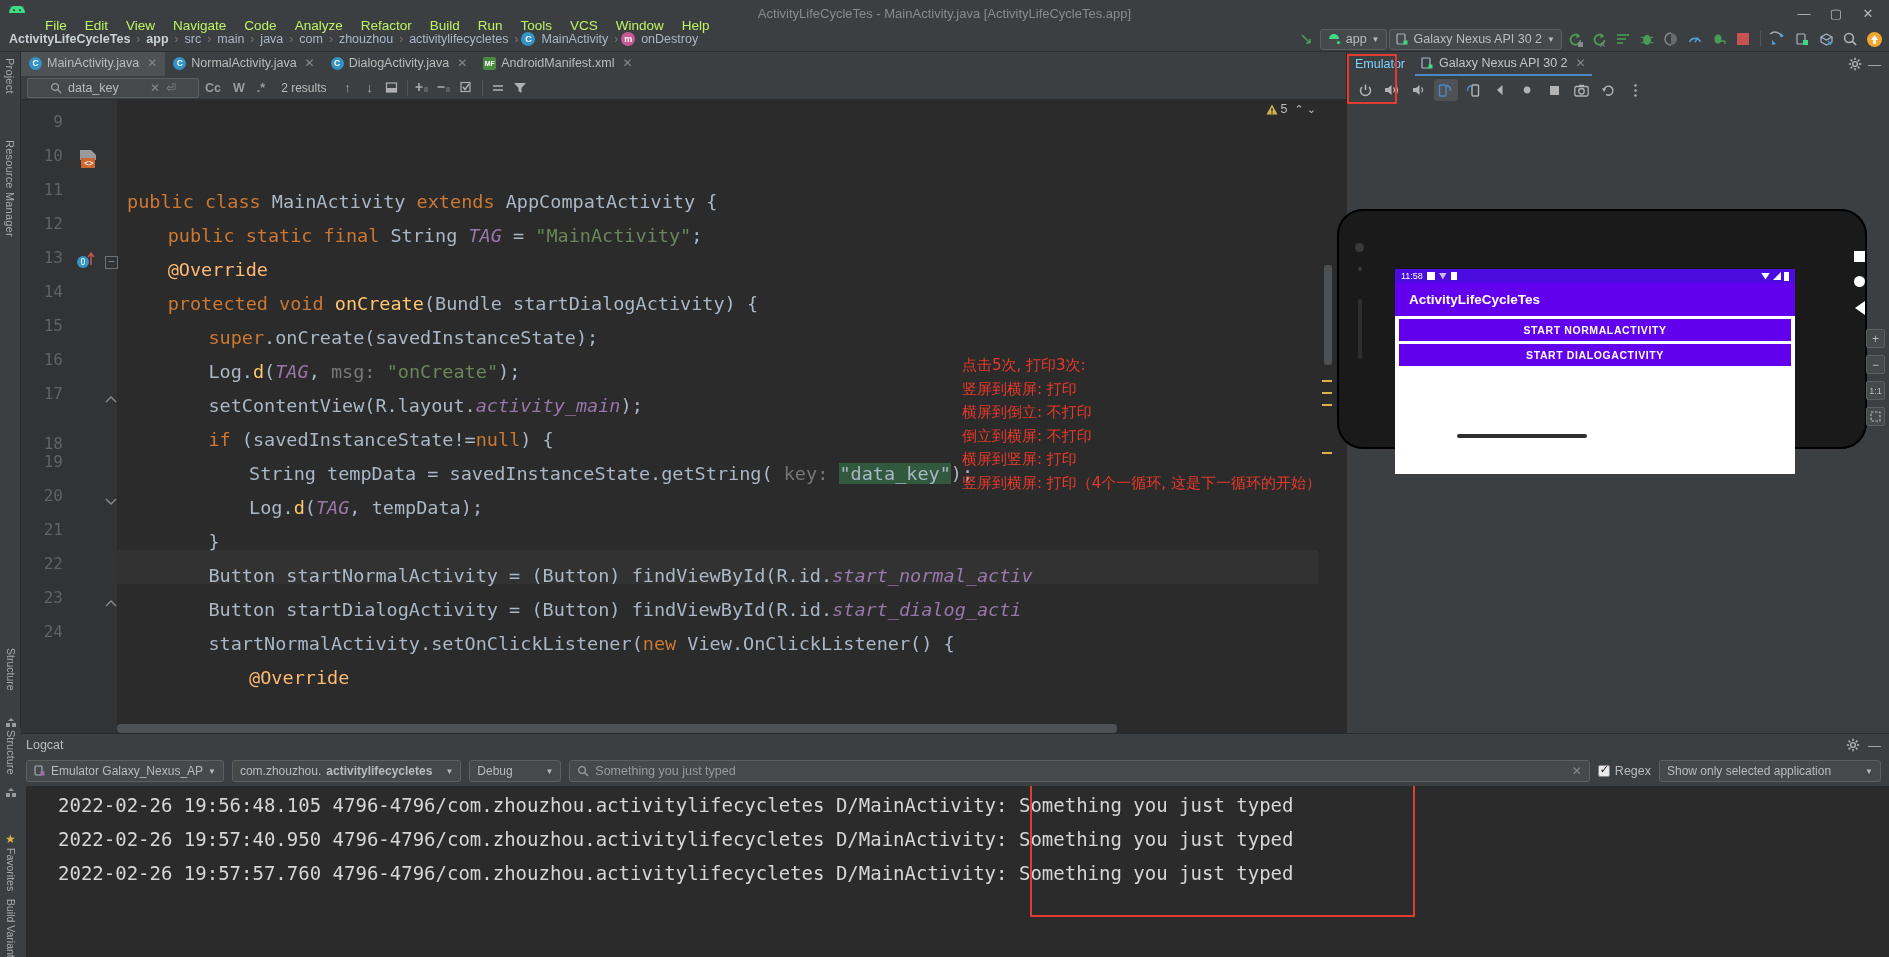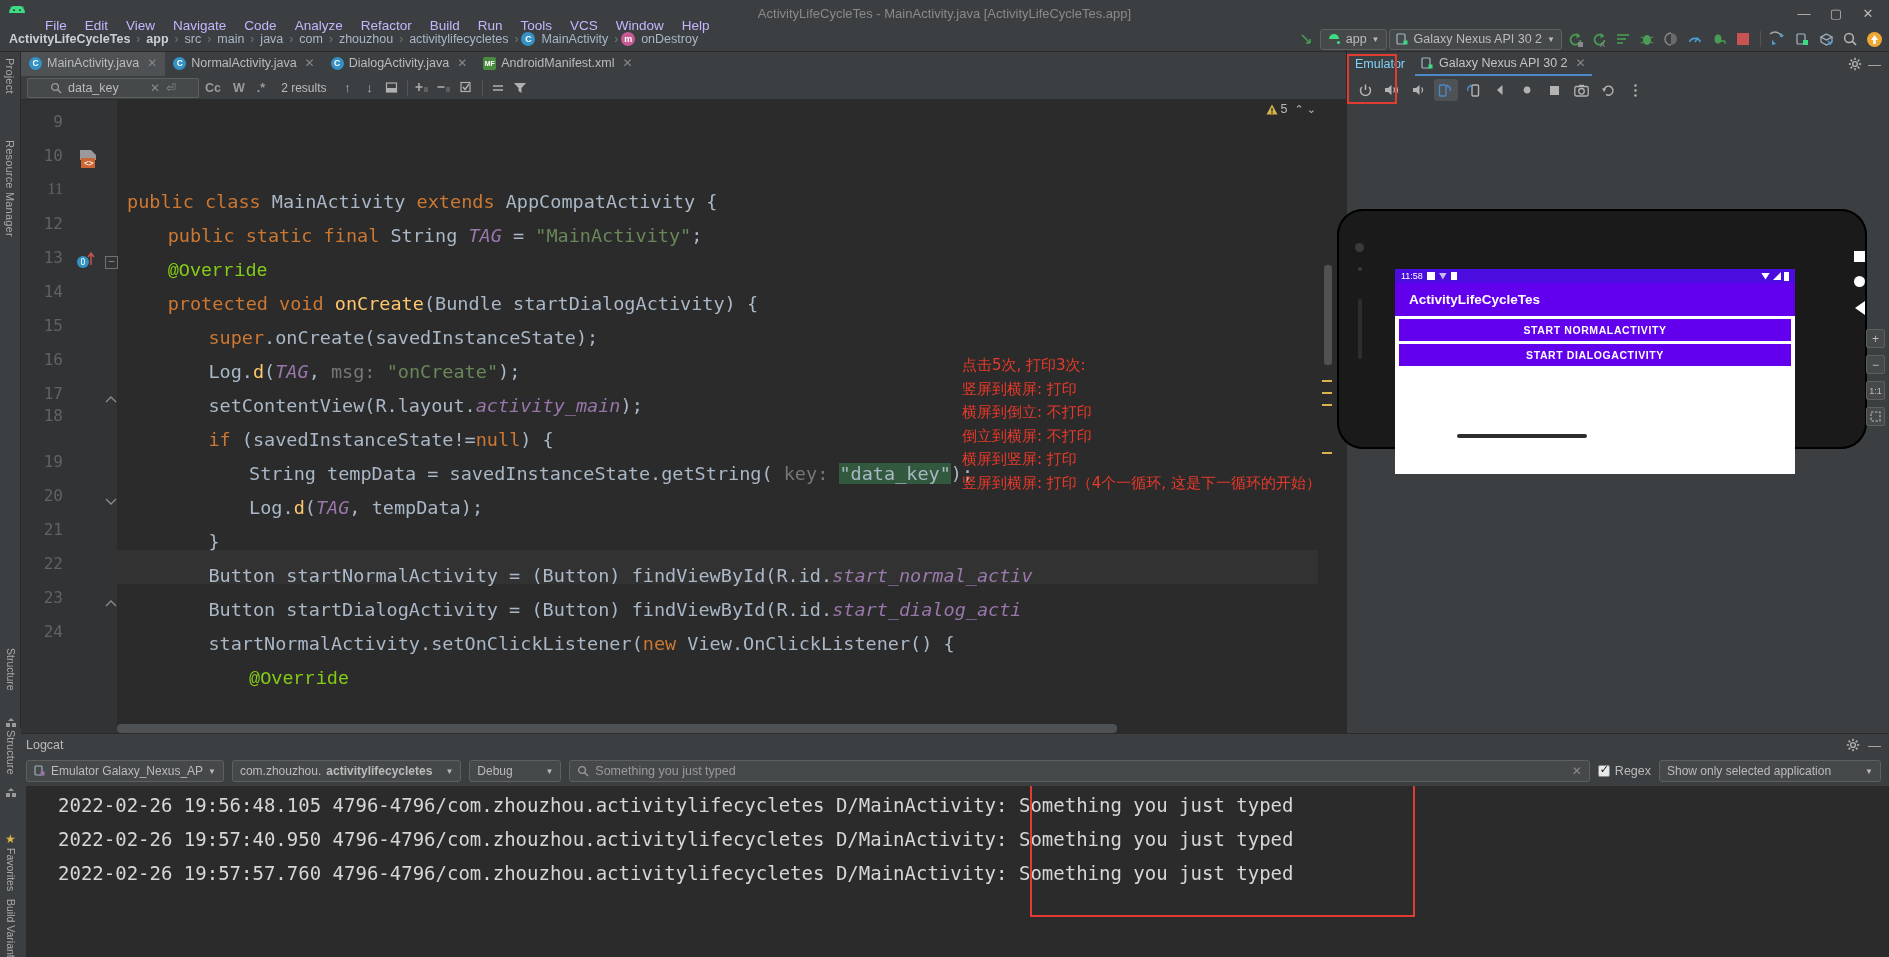--- a/index.html
+++ b/index.html
@@ -12,21 +12,21 @@
   }
   .app { position: relative; width: 1889px; height: 957px; display: flex; flex-direction: column; }
 
   
   .menubar {
     height: 27px; background: #3c3f41; display: flex; align-items: center;
     padding-left: 6px; flex-shrink: 0; position: relative;
   }
   .android-logo { width: 22px; height: 16px; position: relative; margin-right: 8px; }
   .menu-item {
-    font-size: 13.5px; color: #c4b5fd; padding: 2px 9px; white-space: nowrap; line-height: 17px; margin-top: 24px;
+    font-size: 13.5px; color: #bef264; padding: 2px 9px; white-space: nowrap; line-height: 17px; margin-top: 24px;
   }
   .win-title {
     position: absolute; left: 50%; transform: translateX(-50%);
     font-size: 13px; color: #8a8a8a; white-space: nowrap;
   }
   .win-btns { position: absolute; right: 6px; display: flex; gap: 2px; align-items: center; }
   .win-btn { width: 30px; height: 22px; display:flex; align-items:center; justify-content:center; color:#bbb; font-size:13px;}
 
   
   .toolbar {
@@ -97,21 +97,21 @@
   }
   .gl { position:absolute; right: 54px; color:#606366; text-align:right; }
   .gmark { position:absolute; }
   .code-area { flex:1; position:relative; font-family:"DejaVu Sans Mono", monospace; font-size:18.5px; line-height:34px;}
   .cline { position:absolute; white-space:pre; left: 10px; margin-top: 39px; }
   .kw { color:#cc7832; }
   .plain { color:#a9b7c6; }
   .str { color:#6a8759; }
   .fn { color:#ffc66d; }
   .fld { color:#9876aa; font-style:italic; }
-  .anno { color:#84cc16;font-family:Liberation Mono, monospace; }
+  .anno { color:#fdba74; }
   .hint { color:#777777; }
   .hl { background:#32593d; color:#a9b7c6; }
   .cmt-cn { color:#e8392a; font-family:"DejaVu Sans", sans-serif; font-size:15px; white-space:nowrap;}
   .warn-badge { position:absolute; top: 2px; right: 30px; display:flex; align-items:center; gap:3px; font-size:12.5px; color:#bbbbbb;}
   .scroll-thumb { position:absolute; right:14px; width:8px; background:#4e5254; border-radius:3px;}
   .mm-mark { position:absolute; right:14px; height:2px; }
   .hscroll { position:absolute; left:96px; bottom:0; height:9px; background:#4e5254; border-radius:4px;}
 
   
   .emu-panel {
@@ -469,41 +469,41 @@
         <div class="gutter" id="gutter">
             <div class="gl" style="top: 12px;">9</div>
             <div class="gl" style="top: 46px;">10</div>
             <div class="gmark" style="left: 56px; top: 48px; width: 22px; height: 22px;">
               <svg width="22" height="22" viewBox="0 0 22 22">
                 <path d="M3 2 L14 2 L19 7 L19 12 L3 12 Z" fill="#9a9a9a"></path>
                 <rect x="4" y="10" width="14" height="10" fill="#cc6633"></rect>
                 <text x="7" y="18" font-size="8" fill="#fff">&lt;&gt;</text>
               </svg>
             </div>
-            <div class="gl" style="top: 80px; font-family: Liberation Serif, serif;">11</div>
+            <div class="gl" style="top: 80px;">11</div>
             <div class="gl" style="top: 114px;">12</div>
             <div class="gl" style="top: 148px;">13</div>
             <div class="gmark" style="left: 54px; top: 151px; width: 24px; height: 20px;">
               <svg width="24" height="20" viewBox="0 0 24 20">
                 <circle cx="8" cy="11" r="6" fill="#3592c4"></circle>
                 <text x="5.5" y="14" font-size="8" fill="#fff">O</text>
                 <path d="M16 14 L16 3 M13 6 L16 2 L19 6" stroke="#c75450" stroke-width="1.5" fill="none"></path>
               </svg>
             </div>
             <div class="gmark" style="left: 84px; top: 156px; width: 13px; height: 13px; border: 1px solid rgb(110, 114, 117); color: rgb(136, 136, 136); font-size: 11px; line-height: 10px; text-align: center;">−</div>
             <div class="gl" style="top: 182px;">14</div>
             <div class="gl" style="top: 216px;">15</div>
             <div class="gl" style="top: 250px;">16</div>
             <div class="gl" style="top: 284px;">17</div>
             <div class="gmark" style="left: 84px; top: 296px; width: 12px; height: 7px;">
               <svg width="12" height="7" viewBox="0 0 12 7">
                 <path d="M1 6 L6 1 L11 6" stroke="#8a8a8a" stroke-width="1.4" fill="none"></path>
               </svg>
             </div>
-            <div class="gl" style="top: 306px;">18</div>
+            <div class="gl" style="top: 334px;">18</div>
             <div class="gl" style="top: 352px;">19</div>
             <div class="gl" style="top: 386px;">20</div>
             <div class="gmark" style="left: 84px; top: 398px; width: 12px; height: 7px;">
               <svg width="12" height="7" viewBox="0 0 12 7">
                 <path d="M1 1 L6 6 L11 1" stroke="#8a8a8a" stroke-width="1.4" fill="none"></path>
               </svg>
             </div>
             <div class="gl" style="top: 420px;">21</div>
             <div class="gl" style="top: 454px;">22</div>
             <div class="gl" style="top: 488px;">23</div>

